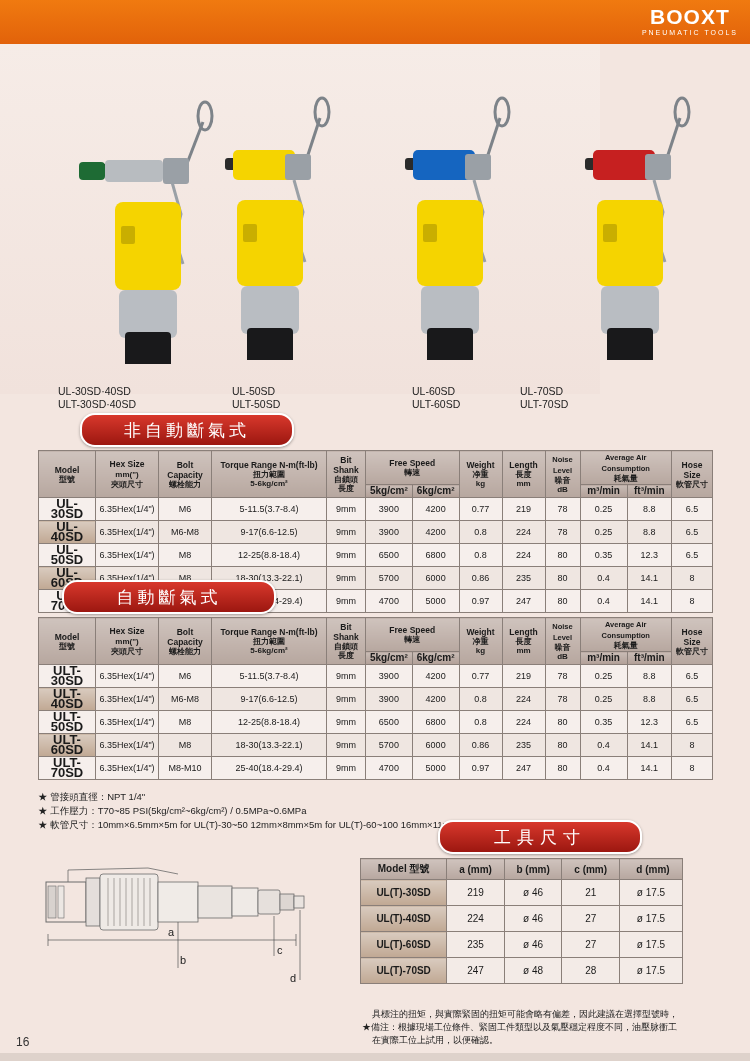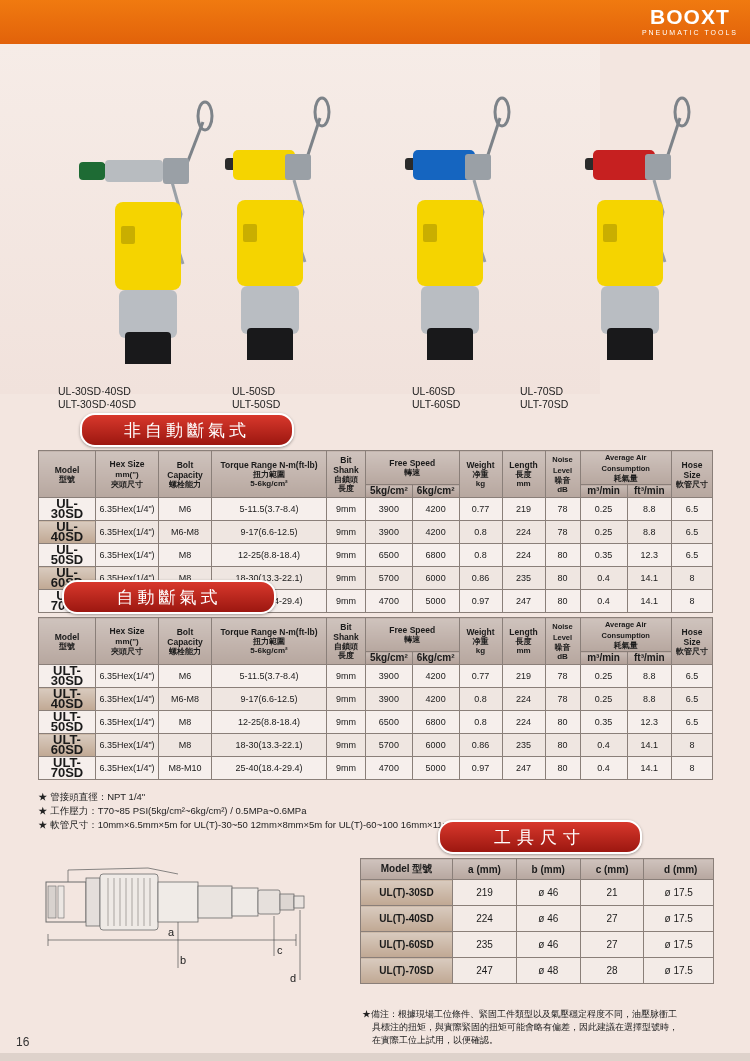--- a/index.html
+++ b/index.html
@@ -503,21 +503,21 @@
     <text x="262" y="122" font-size="11" font-family="Liberation Sans, sans-serif" fill="#222">d</text>
   </svg>
   <span style="position:absolute;left:0;top:0;width:0;height:0;overflow:hidden;">a</span>
   <span style="position:absolute;left:0;top:0;width:0;height:0;overflow:hidden;">b</span>
   <span style="position:absolute;left:0;top:0;width:0;height:0;overflow:hidden;">c</span>
   <span style="position:absolute;left:0;top:0;width:0;height:0;overflow:hidden;">d</span>
 </div>
 
 <div class="banner" style="left:410px;top:820px;width:200px;letter-spacing:6px;">工具尺寸</div>
 
-<table class="size" style="left:360px;top:858px;width:354px;">
+<table class="size" style="left:360px;top:858px;width:323px;">
   <thead>
     <tr>
       <th style="width:88px;">Model 型號</th>
       <th style="width:60px;">a (mm)</th>
       <th style="width:60px;">b (mm)</th>
       <th style="width:60px;">c (mm)</th>
       <th style="width:62px;padding-left:8px;">d (mm)</th>
     </tr>
   </thead>
   <tbody>
@@ -546,19 +546,19 @@
       <td class="m">UL(T)-70SD</td>
       <td>247</td>
       <td>ø 48</td>
       <td>28</td>
       <td>ø 17.5</td>
     </tr>
   </tbody>
 </table>
 
 <div class="footnote" style="left:362px;top:1008px;width:340px;">
+  <div style="margin-left:10px;">具標注的扭矩，與實際緊固的扭矩可能會略有偏差，因此建議在選擇型號時，</div>
   <div>★備注：根據現場工位條件、緊固工件類型以及氣壓穩定程度不同，油壓脉衝工</div>
-  <div style="margin-left:10px;">具標注的扭矩，與實際緊固的扭矩可能會略有偏差，因此建議在選擇型號時，</div>
   <div style="margin-left:10px;">在實際工位上試用，以便確認。</div>
 </div>
 
 <div class="pagenum">16</div>
 <div class="footer-bar"></div>
 
 </body></html>

